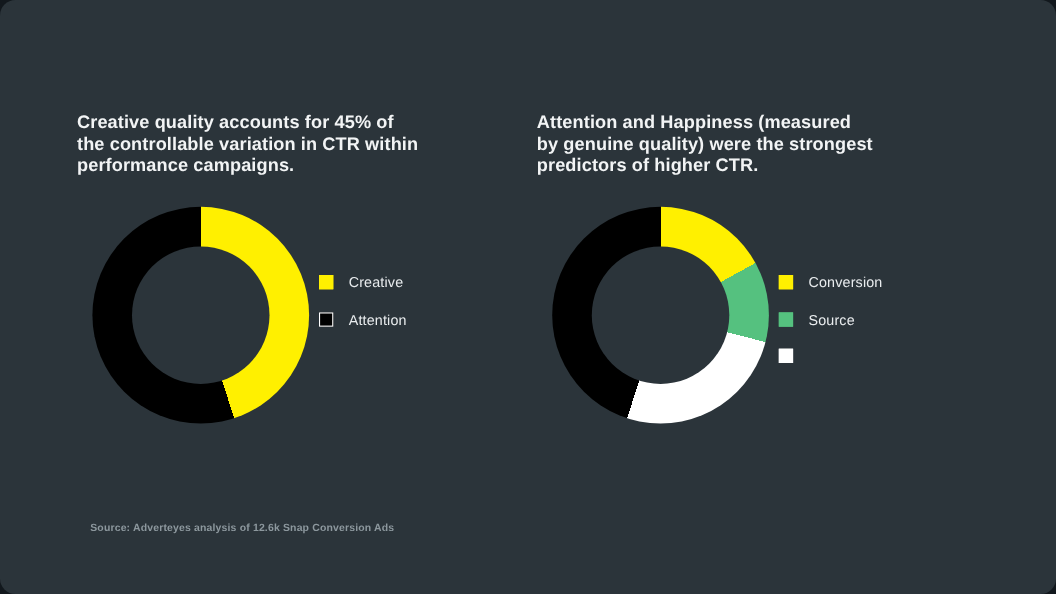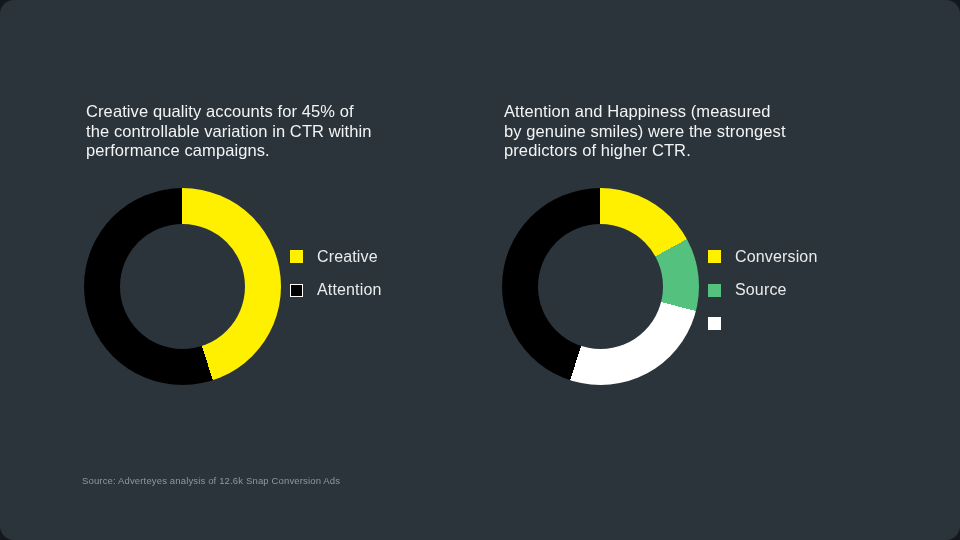--- a/index.html
+++ b/index.html
@@ -30,26 +30,26 @@
     top: 0;
     height: 540px;
     width: 430px;
   }
   #panel-creative { left: 70px; }
   #panel-predictors { left: 488px; }
 
   .panel-title {
     position: absolute;
     top: 102px;
-    left: 16px;
+    left: 0;
     width: 330px;
     color: #f2f4f5;
     font-size: 16.5px;
     line-height: 19.5px;
-    font-weight: 400;
+    font-weight: 700;
     letter-spacing: 0.1px;
     white-space: pre-line;
     margin: 0;
   }
 
   
   .donut-wrap {
     position: absolute;
     top: 188px;
     left: 14px;
@@ -86,33 +86,34 @@
   }
   .swatch {
     width: 13px;
     height: 13px;
     flex: 0 0 13px;
     box-sizing: border-box;
   }
   .legend-label {
     margin-left: 14px;
     color: #e9ecee;
-    font-size: 16px;
+    font-size: 13px;
     letter-spacing: 0.15px;
     white-space: nowrap;
   }
 
   
   #source-note {
     position: absolute;
     left: 82px;
     top: 475px;
     color: #8d989e;
     font-size: 9.5px;
     letter-spacing: 0.15px;
+    font-weight: bold;
   }
 </style>
 </head>
 <body>
 
 <div id="slide">
 
   <section class="panel" id="panel-creative">
 
     <h2 class="panel-title">Creative quality accounts for 45% of
@@ -132,21 +133,21 @@
       <div class="legend-item">
         <span class="swatch" style="background: rgb(0, 0, 0); border: 1px solid rgb(255, 255, 255);"></span>
         <span class="legend-label">Attention</span>
       </div>
     </div>
   </section>
 
   <section class="panel" id="panel-predictors">
 
     <h2 class="panel-title">Attention and Happiness (measured
-by genuine smiles) were the strongest
+by genuine quality) were the strongest
 predictors of higher CTR.</h2>
 
     <div class="donut-wrap">
       <div class="donut" id="donut-predictors" style="background: conic-gradient(rgb(255, 240, 0) 0deg, rgb(255, 240, 0) 61.2deg, rgb(85, 193, 127) 61.2deg, rgb(85, 193, 127) 104.4deg, rgb(255, 255, 255) 104.4deg, rgb(255, 255, 255) 198deg, rgb(0, 0, 0) 198deg, rgb(0, 0, 0) 360deg);"></div>
       <div class="donut-hole"></div>
     </div>
 
     <div class="legend" id="legend-predictors">
       <div class="legend-item">
         <span class="swatch" style="background: rgb(255, 240, 0); border: 1px solid rgb(255, 240, 0);"></span>

